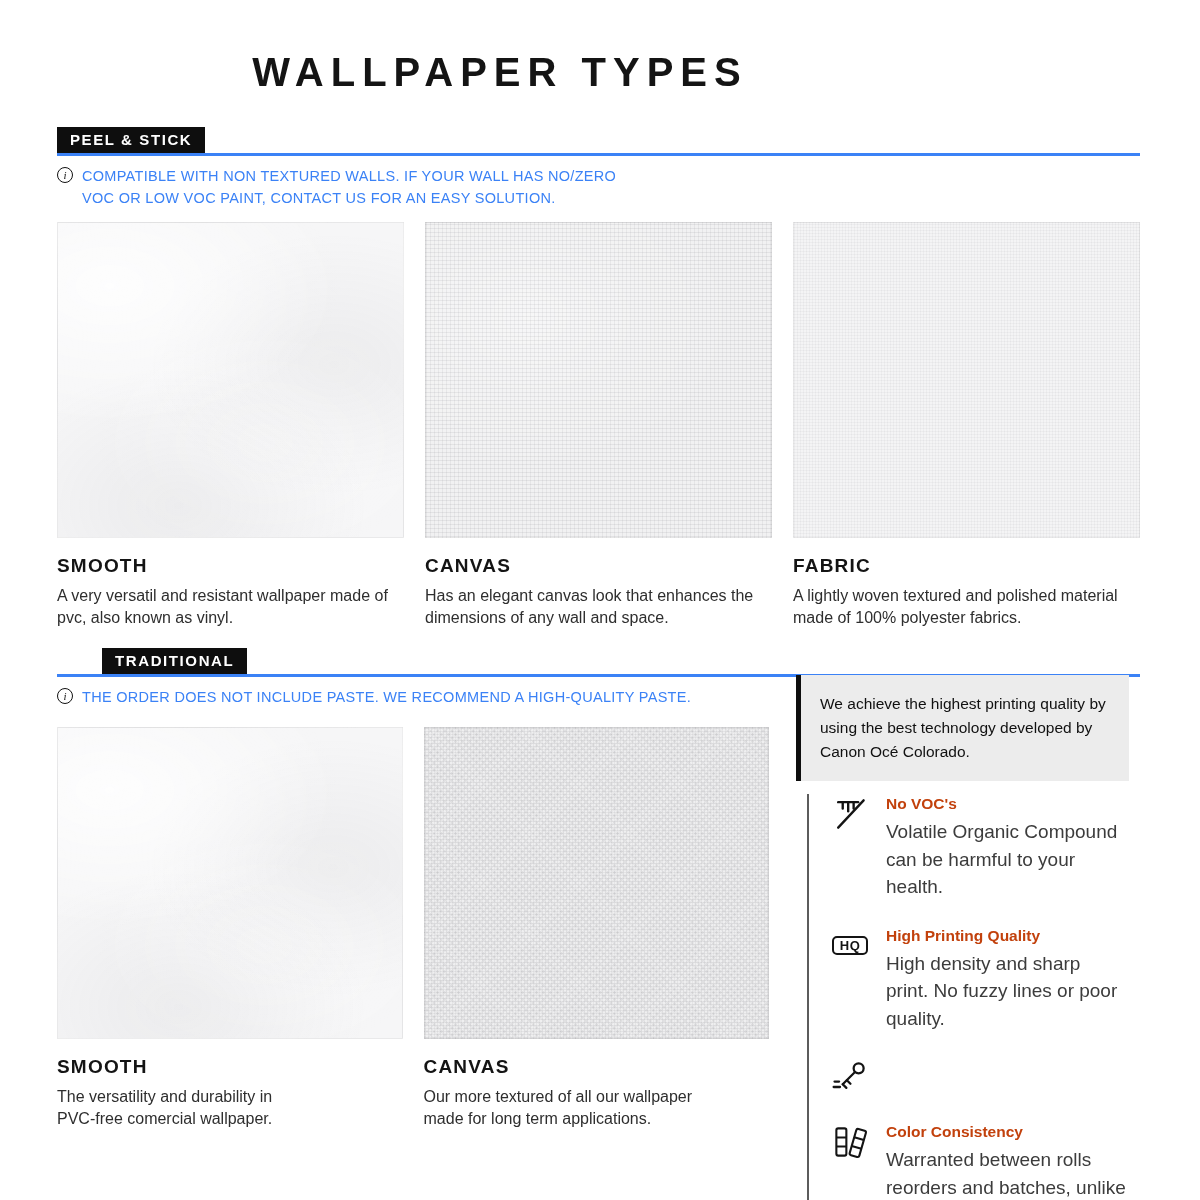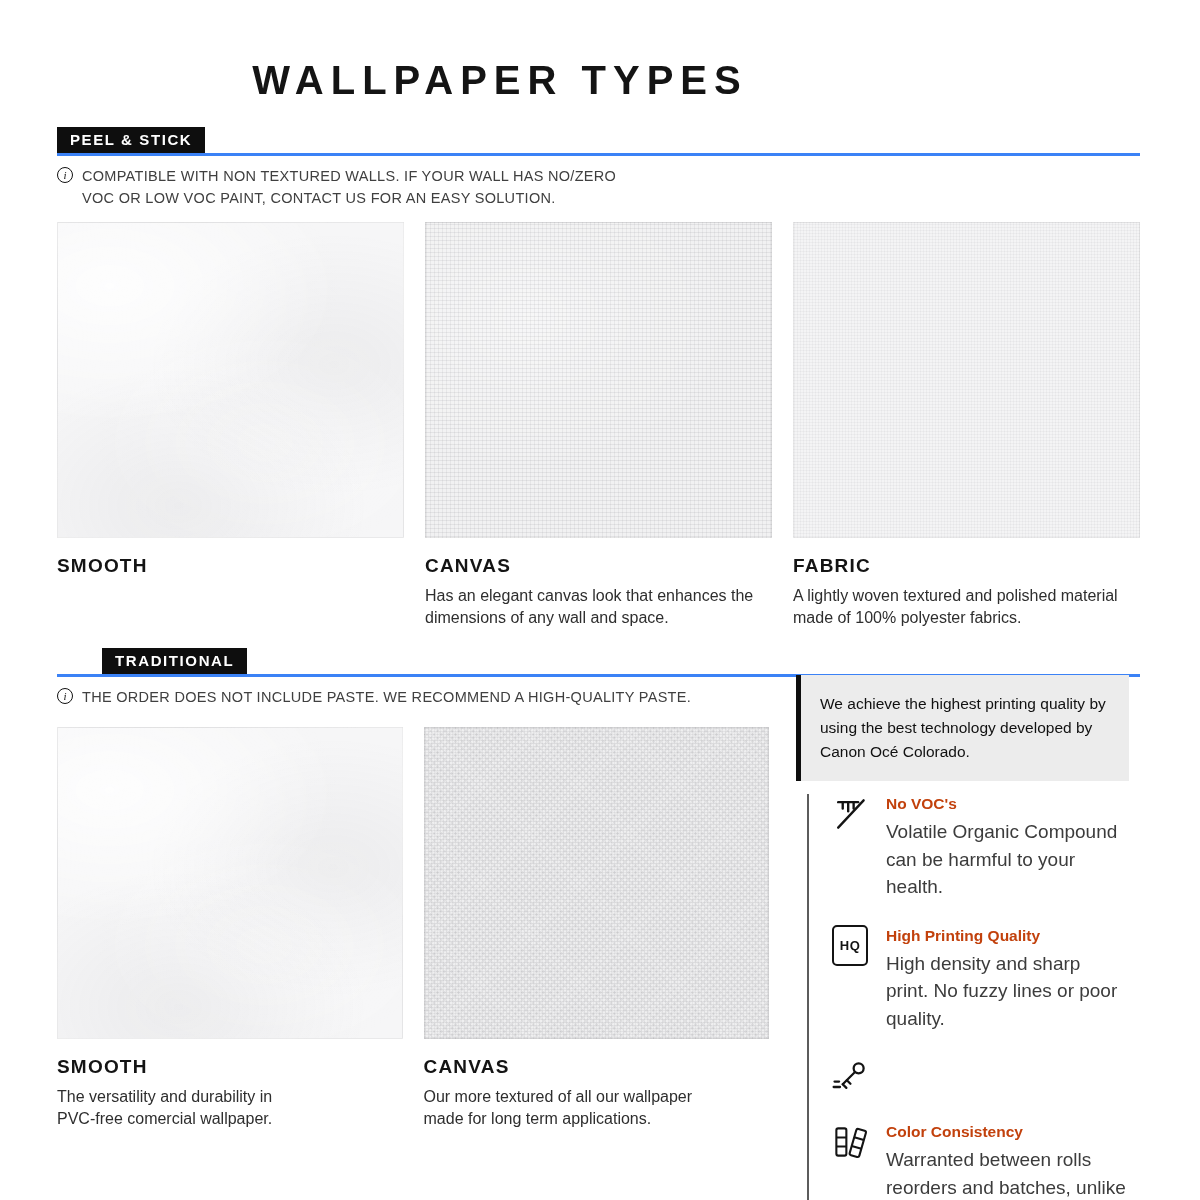--- a/index.html
+++ b/index.html
@@ -12,21 +12,21 @@
     position: relative;
     width: 1200px;
     height: 1200px;
     background: #ffffff;
     overflow: hidden;
   }
 
   
   .title {
     position: absolute;
-    top: 58px; left: 0;
+    top: 50px; left: 0;
     width: 1000px;
     text-align: center;
     font-size: 40px;
     font-weight: 700;
     letter-spacing: 7px;
     color: #141414;
   }
 
   
   .section-header {
@@ -66,21 +66,21 @@
     display: flex; align-items: center; justify-content: center;
     font-family: "Liberation Serif", "DejaVu Serif", serif;
     font-style: italic;
     font-size: 11px;
     line-height: 1;
   }
   .note-text {
     font-size: 14.5px;
     letter-spacing: 0.3px;
     line-height: 1.5;
-    color: #404040;
+    color: #3b82f6;
     text-transform: uppercase;
   }
   .note.n1 .note-text { max-width: 560px; }
   .note.n2 .note-text { max-width: 900px; }
 
   
   .swatch-row {
     position: absolute;
     left: 57px;
     display: flex;
@@ -172,21 +172,21 @@
     margin-bottom: 25px;
     align-items: flex-start;
   }
   .feature-icon {
     flex: 0 0 auto;
     width: 40px; height: 40px;
     display: flex; align-items: center; justify-content: center;
   }
   .feature-icon svg { width: 40px; height: 40px; }
   .hq-box {
-    width: 36px; height: 41px;
+    width: 36px; height: 19px;
     border: 2.5px solid #141414;
     border-radius: 5px;
     display: flex; align-items: center; justify-content: center;
     font-size: 13px;
     font-weight: 700;
     letter-spacing: 0.5px;
     color: #141414;
   }
   .feature-title {
     font-size: 15.5px;
@@ -215,20 +215,21 @@
 
   <div class="note n1">
     <span class="info-icon">i</span>
     <span class="note-text">COMPATIBLE WITH NON TEXTURED WALLS. IF YOUR WALL HAS NO/ZERO VOC OR LOW VOC PAINT, CONTACT US FOR AN EASY SOLUTION.</span>
   </div>
 
   <div class="swatch-row r1">
     <div class="swatch-col">
       <div class="swatch texture-smooth"></div>
       <div class="swatch-name">SMOOTH</div>
+      <div class="swatch-desc">A very versatil and resistant wallpaper made of pvc, also known as vinyl.</div>
     </div>
     <div class="swatch-col">
       <div class="swatch texture-canvas"></div>
       <div class="swatch-name">CANVAS</div>
       <div class="swatch-desc">Has an elegant canvas look that enhances the dimensions of any wall and space.</div>
     </div>
     <div class="swatch-col">
       <div class="swatch texture-fabric"></div>
       <div class="swatch-name">FABRIC</div>
       <div class="swatch-desc">A lightly woven textured and polished material made of 100% polyester fabrics.</div>

